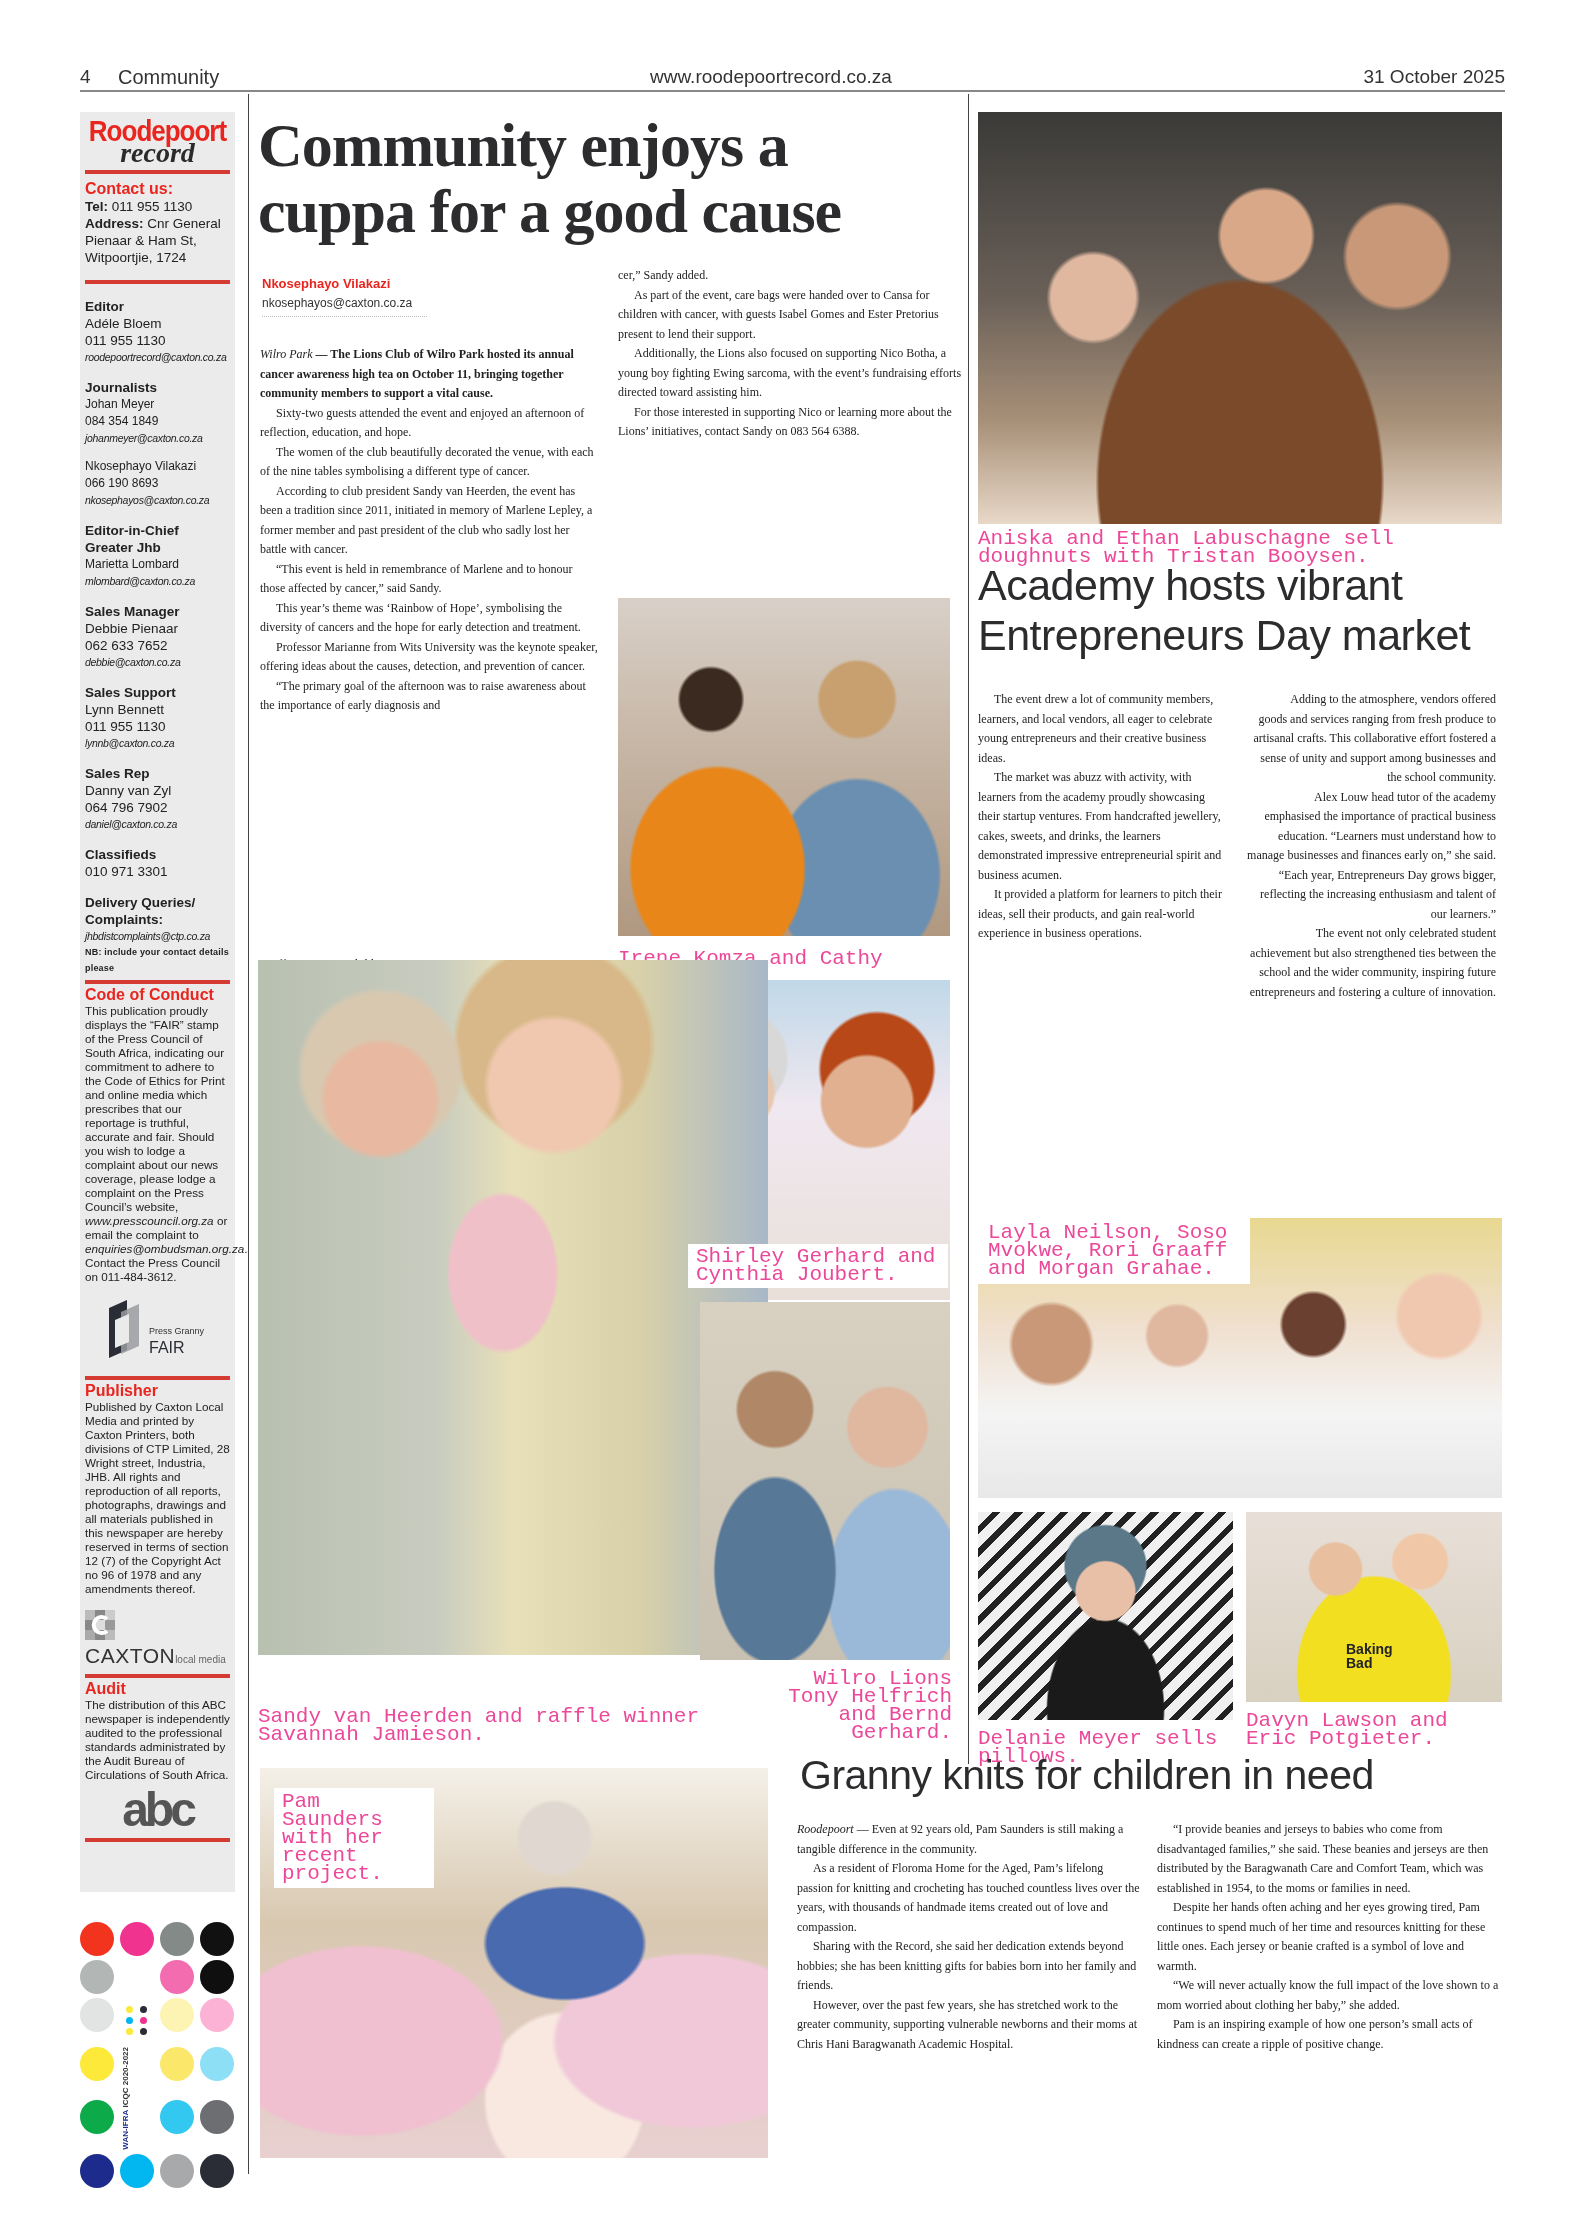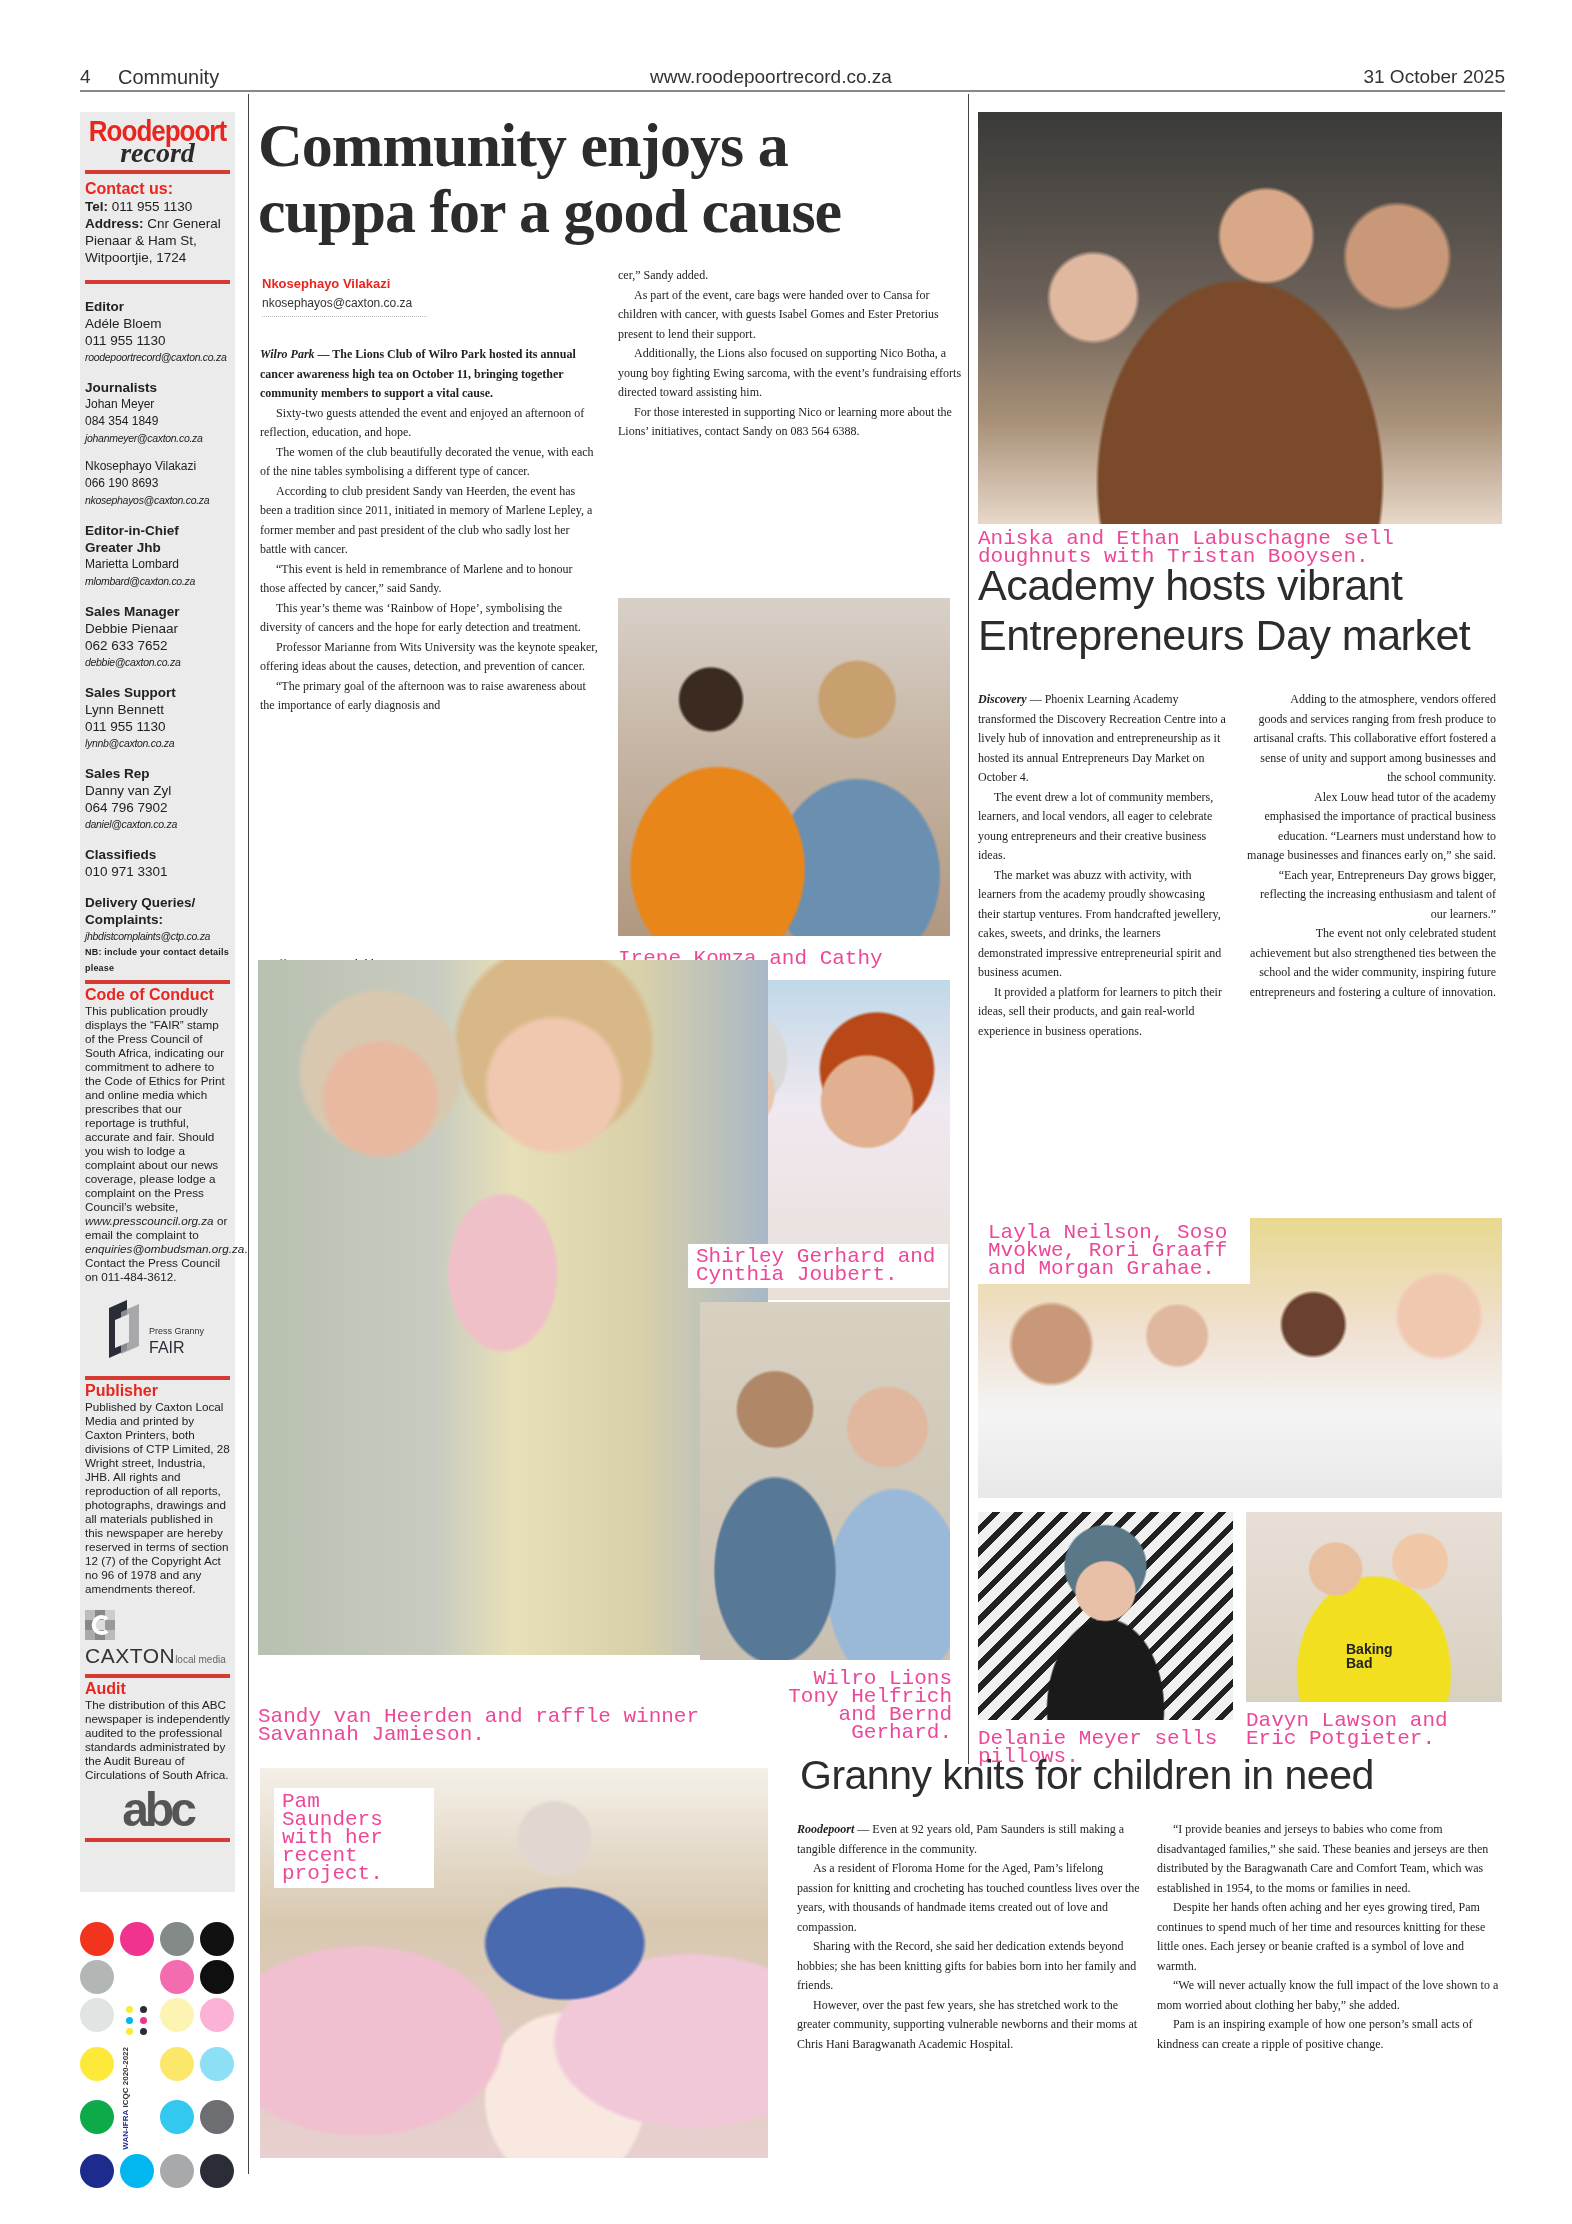--- a/index.html
+++ b/index.html
@@ -40,21 +40,21 @@
   .vrule { width: 1px; background: #444; }
 
   
   .headline1 { left: 258px; top: 112px; width: 700px; font-family: "Liberation Serif", serif; font-size: 62px; line-height: 66px; color: #2c2c2e; letter-spacing: -1px; }
   .byline-name { left: 262px; top: 276px; font-size: 13px; font-weight: bold; color: #e8261f; }
   .byline-email { left: 262px; top: 296px; font-size: 12px; color: #333; }
   .byline-dots { left: 262px; top: 316px; width: 165px; border-top: 1px dotted #bbb; }
   .body-text { font-family: "Liberation Serif", serif; font-size: 12px; line-height: 19.5px; color: #222; text-align: left; }
   .body-text p { text-indent: 16px; }
   .body-text p.lead { text-indent: 0; }
-  .body-text .place { font-style: italic; font-weight: bold; }
+  .body-text .place { font-style: italic; font-weight: normal; }
   .body-text .strong { font-weight: bold; }
 
   .caption { font-family: Liberation Mono, monospace; font-size: 21px; line-height: 18px; color: #ec4899; }
 
   .photo { overflow: hidden; }
   .photo-inner { width: 100%; height: 100%; }
   .caption-box { background: #fff; padding: 6px 10px; }
 </style>
 </head>
 <body>
@@ -267,21 +267,20 @@
 <div class="abs caption" style="left:772px;top:1670px;width:180px;text-align:right;">Wilro Lions Tony Helfrich and Bernd Gerhard.</div>
 
 <div class="abs photo" style="left:978px;top:112px;width:524px;height:412px;">
   <div class="photo-inner" style="background: radial-gradient(circle at 22% 45%, #e0b8a0 0 9%, transparent 10%), radial-gradient(circle at 55% 30%, #d8a888 0 11%, transparent 12%), radial-gradient(circle at 80% 35%, #c89878 0 10%, transparent 11%), radial-gradient(ellipse at 50% 90%, #7a4a2a 0 38%, transparent 39%), linear-gradient(180deg, #3a3a38 0%, #6a6058 45%, #a89078 75%, #e8d8c8 100%);"></div>
 </div>
 <div class="abs caption" style="left:978px;top:530px;width:530px;">Aniska and Ethan Labuschagne sell doughnuts with Tristan Booysen.</div>
 
 <h2 class="abs" style="left:978px;top:560px;width:530px;font-family:'Liberation Sans',sans-serif;font-weight:normal;font-size:43px;line-height:50px;color:#2c2c2e;letter-spacing:-0.5px;">Academy hosts vibrant Entrepreneurs Day market</h2>
 
 <div class="abs body-text" style="left:978px;top:690px;width:248px;">
-  <p class="lead"><span class="place">Discovery</span> — <span>Phoenix Learning Academy transformed the Discovery Recreation Centre into a lively hub of innovation and entrepreneurship as it hosted its annual Entrepreneurs Day Market on October 4.</span></p>
   <p>The event drew a lot of community members, learners, and local vendors, all eager to celebrate young entrepreneurs and their creative business ideas.</p>
   <p>The market was abuzz with activity, with learners from the academy proudly showcasing their startup ventures. From handcrafted jewellery, cakes, sweets, and drinks, the learners demonstrated impressive entrepreneurial spirit and business acumen.</p>
   <p>It provided a platform for learners to pitch their ideas, sell their products, and gain real-world experience in business operations.</p>
 </div>
 <div class="abs body-text" style="left:1246px;top:690px;width:250px;text-align:right;">
   <p>Adding to the atmosphere, vendors offered goods and services ranging from fresh produce to artisanal crafts. This collaborative effort fostered a sense of unity and support among businesses and the school community.</p>
   <p>Alex Louw head tutor of the academy emphasised the importance of practical business education. “Learners must understand how to manage businesses and finances early on,” she said.</p>
   <p>“Each year, Entrepreneurs Day grows bigger, reflecting the increasing enthusiasm and talent of our learners.”</p>
   <p>The event not only celebrated student achievement but also strengthened ties between the school and the wider community, inspiring future entrepreneurs and fostering a culture of innovation.</p>
 </div>

